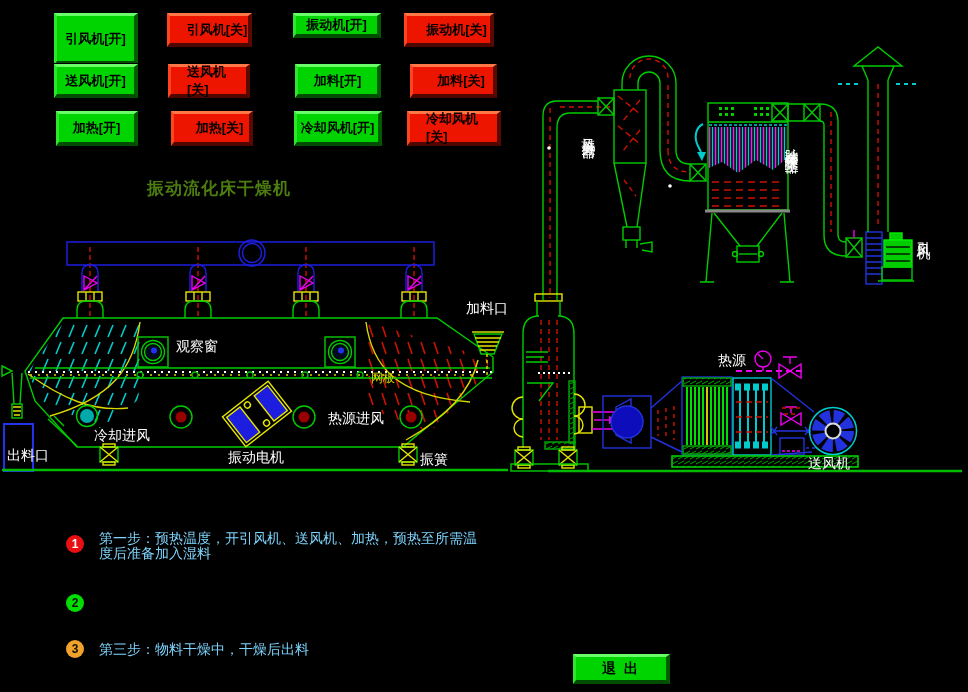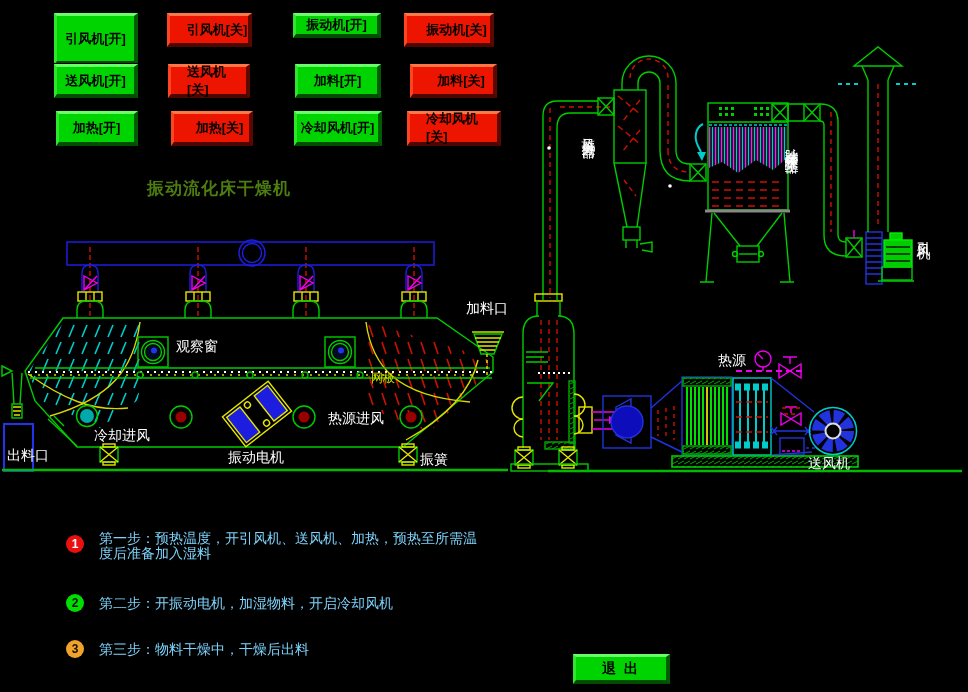--- a/index.html
+++ b/index.html
@@ -308,20 +308,19 @@
   <div class="dlabel" style="left:420px;top:451px;">振簧</div>
   <div class="dlabel" style="left:808px;top:455px;">送风机</div>
   <div class="vlabel" style="left:581px;top:126px;">旋风分离器</div>
   <div class="vlabel" style="left:784px;top:137px;">脉冲布袋除尘器</div>
   <div class="vlabel" style="left:916px;top:231px;">引风机</div>
 
   <div class="badge b1" style="left:66px;top:535px;">1</div>
   <div class="step-text" style="left:99px;top:531px;width:382px;">第一步：预热温度，开引风机、送风机、加热，预热至所需温度后准备加入湿料</div>
 
   <div class="badge b2" style="left:66px;top:594px;">2</div>
-  <div class="step-text" style="left:99px;top:596px;">第二步：开振动电机，加湿物料，开启冷却风机</div>
 
   <div class="badge b3" style="left:66px;top:640px;">3</div>
   <div class="step-text" style="left:99px;top:642px;">第三步：物料干燥中，干燥后出料</div>
 
   <div class="btn btn-on" style="left:573px;top:654px;width:97px;height:30px;font-size:14px;letter-spacing:2px;">退 出</div>
 
 </div>
 
 </body></html>

